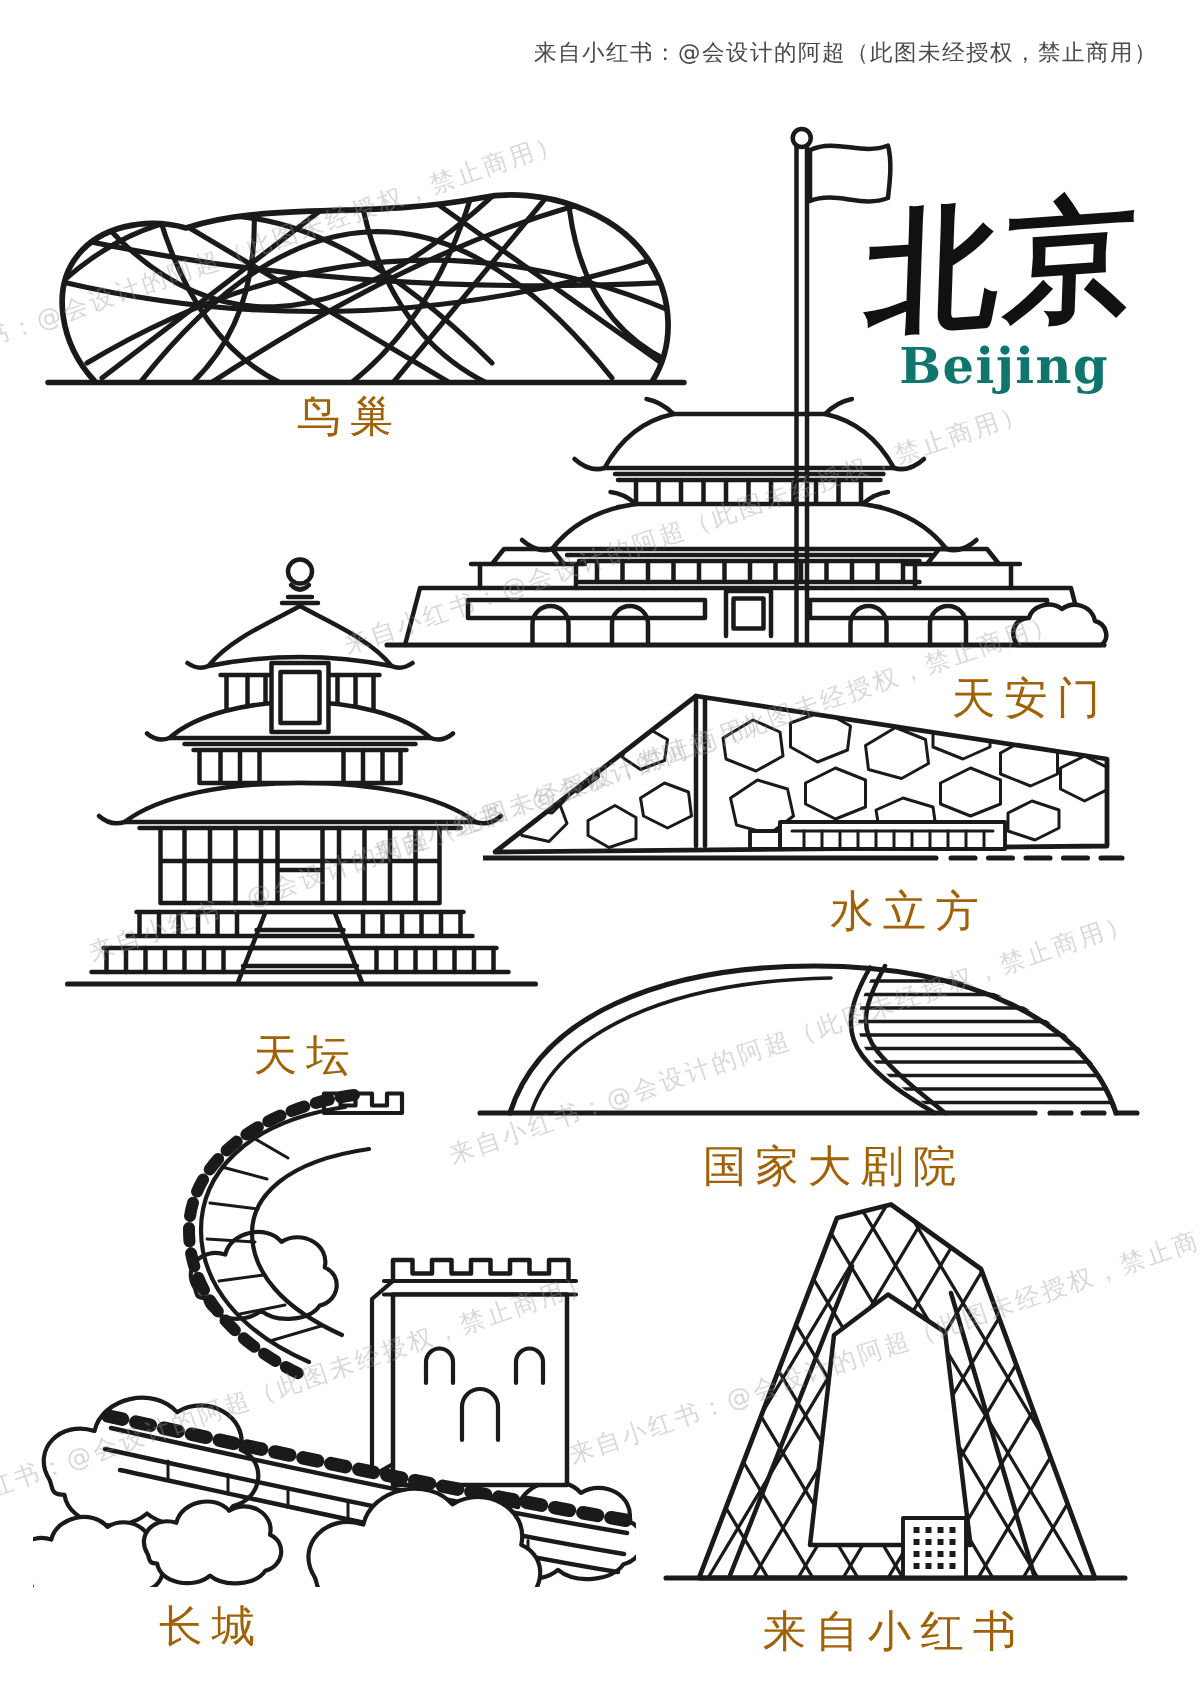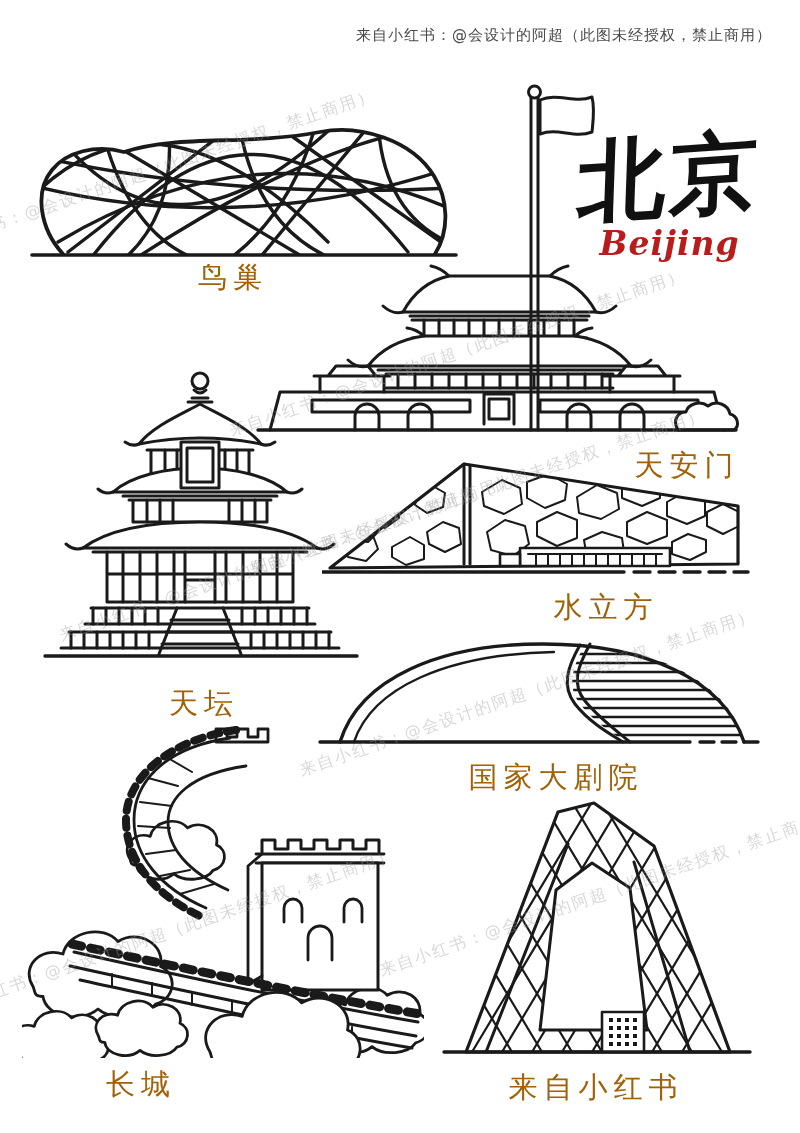--- a/index.html
+++ b/index.html
@@ -4,21 +4,21 @@
 <style>
   html,body{margin:0;padding:0;}
   body{width:800px;height:1133px;position:relative;background:#ffffff;overflow:hidden;
        font-family:"DejaVu Sans","Liberation Sans",sans-serif;color:#1a1a1a;}
   .poster{position:absolute;inset:0;}
   .credit{position:absolute;top:26px;right:28px;font-size:15px;color:#4a4a4a;letter-spacing:1px;}
   .title-block{position:absolute;left:562px;top:132px;width:215px;text-align:center;}
   .title-cn{font-family:"DejaVu Serif","Liberation Serif",serif;font-weight:900;font-size:88px;
             line-height:1.0;transform:rotate(-4deg) skewX(-6deg);letter-spacing:4px;color:#111;}
   .title-en{font-family:"DejaVu Serif","Liberation Serif",serif;font-weight:700;font-size:33px;
-            margin-top:4px;color:#b91c1c;letter-spacing:1px;font-style:italic;}
+            margin-top:4px;color:#0f766e;letter-spacing:1px;}
   .illus{position:absolute;}
   .illus svg{display:block;width:100%;height:100%;}
   .lm-label{position:absolute;transform:translateX(-50%);font-size:29px;font-weight:400;
             letter-spacing:6px;color:#a16207;white-space:nowrap;}
   .wm{position:absolute;transform:rotate(-19deg);transform-origin:left center;color:#9a9a9a;
       opacity:.38;font-size:16.5px;letter-spacing:2px;white-space:nowrap;pointer-events:none;z-index:5;}
   svg *{vector-effect:non-scaling-stroke;}
 </style>
 </head>
 <body>

